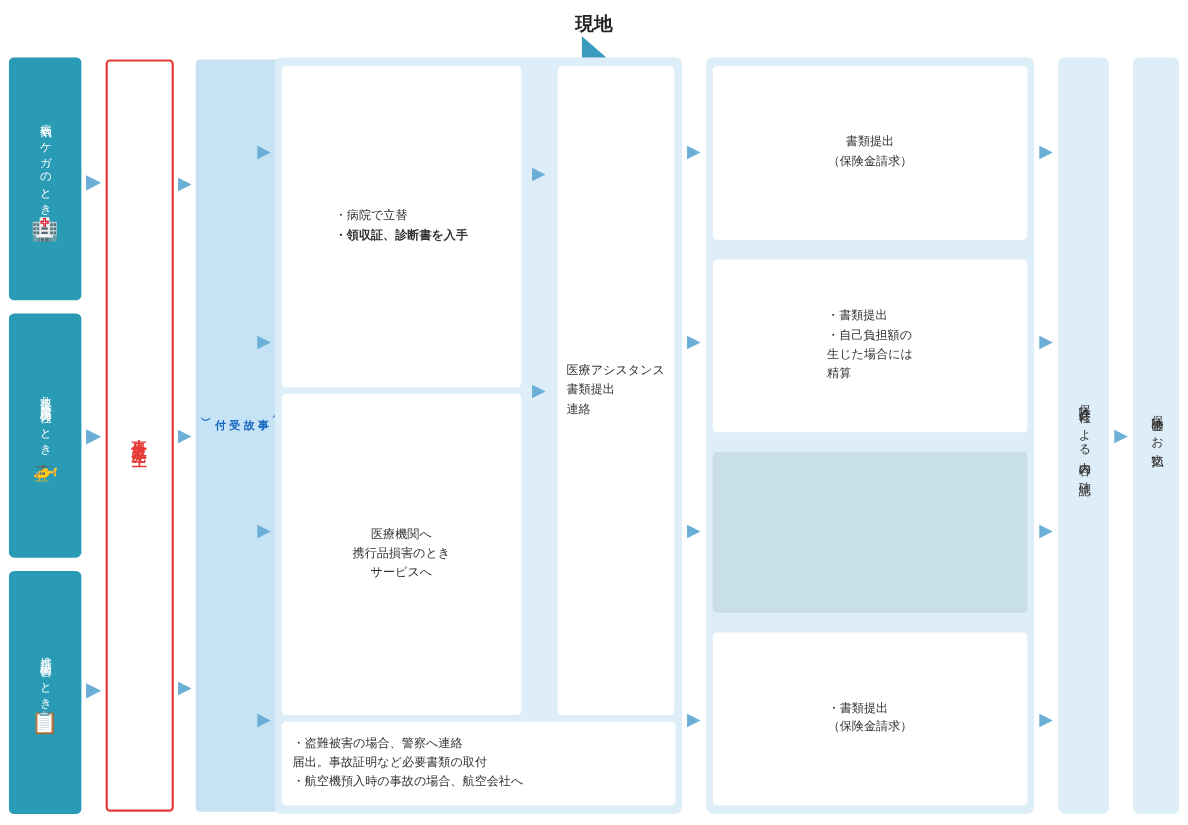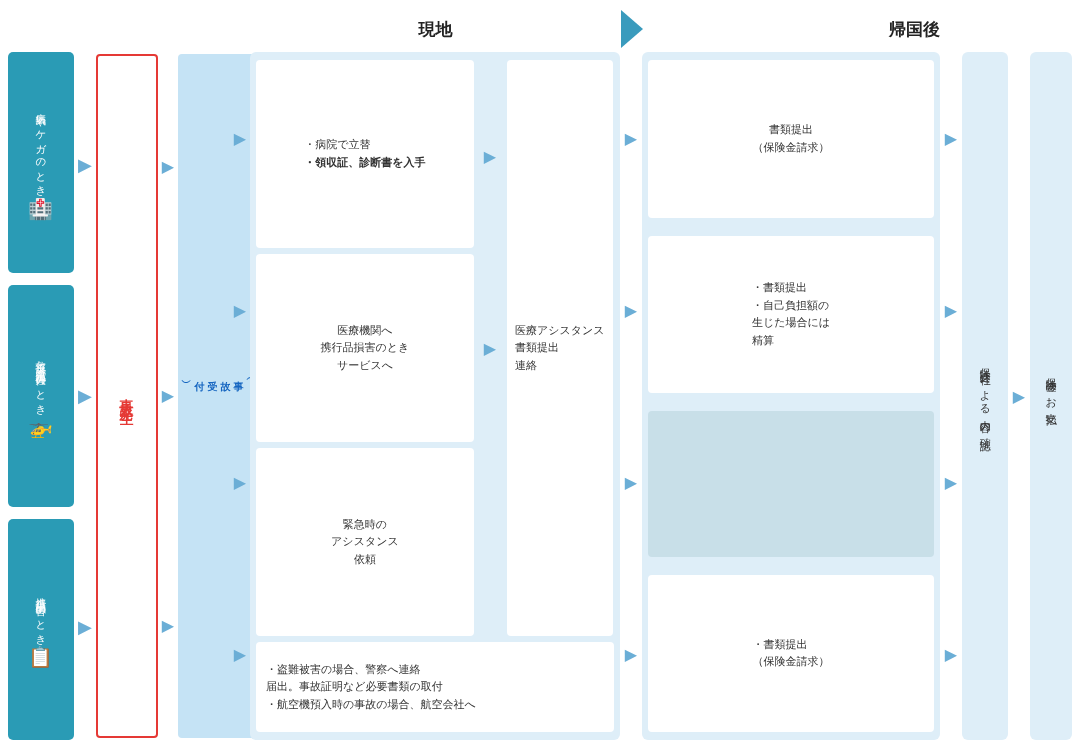--- a/index.html
+++ b/index.html
@@ -278,20 +278,21 @@
       line-height: 1.5;
       letter-spacing: 2px;
     }
 
     
     .page-header {
       display: flex;
       height: 38px;
       align-items: center;
       margin-bottom: 4px;
+      flex-direction: column;
     }
 
     .ph-spacer {
       width: 66px;
     }
 
     .ph-spacer2 {
       width: 22px;
     }
 
@@ -396,21 +397,21 @@
       color: #333;
       line-height: 1.6;
       display: flex;
       align-items: center;
       justify-content: center;
       text-align: center;
     }
 
     
     .genchi-bottom {
-      height: 90px;
+      height: 76px;
       flex-shrink: 0;
       background: #fff;
       border-radius: 4px;
       padding: 6px 10px;
       font-size: 11px;
       color: #333;
       line-height: 1.6;
       display: flex;
       align-items: center;
     }
@@ -549,27 +550,20 @@
               <div style="text-align:left;font-weight:bold;">・領収証、診断書を入手</div>
             </div>
           </div>
           <div class="genchi-left-item">
             <div>
               <div>医療機関へ</div>
               <div>携行品損害のとき</div>
               <div>サービスへ</div>
             </div>
           </div>
-          <div class="genchi-left-item">
-            <div>
-              <div>緊急時の</div>
-              <div>アシスタンス</div>
-              <div>依頼</div>
-            </div>
-          </div>
         </div>
 
         <div class="mid-arrow-col">
           <div class="mid-arrow-item">▶</div>
           <div class="mid-arrow-item">▶</div>
           <div class="mid-arrow-item"></div>
         </div>
 
         <div class="genchi-right">
           <div class="medical-assist-box">

